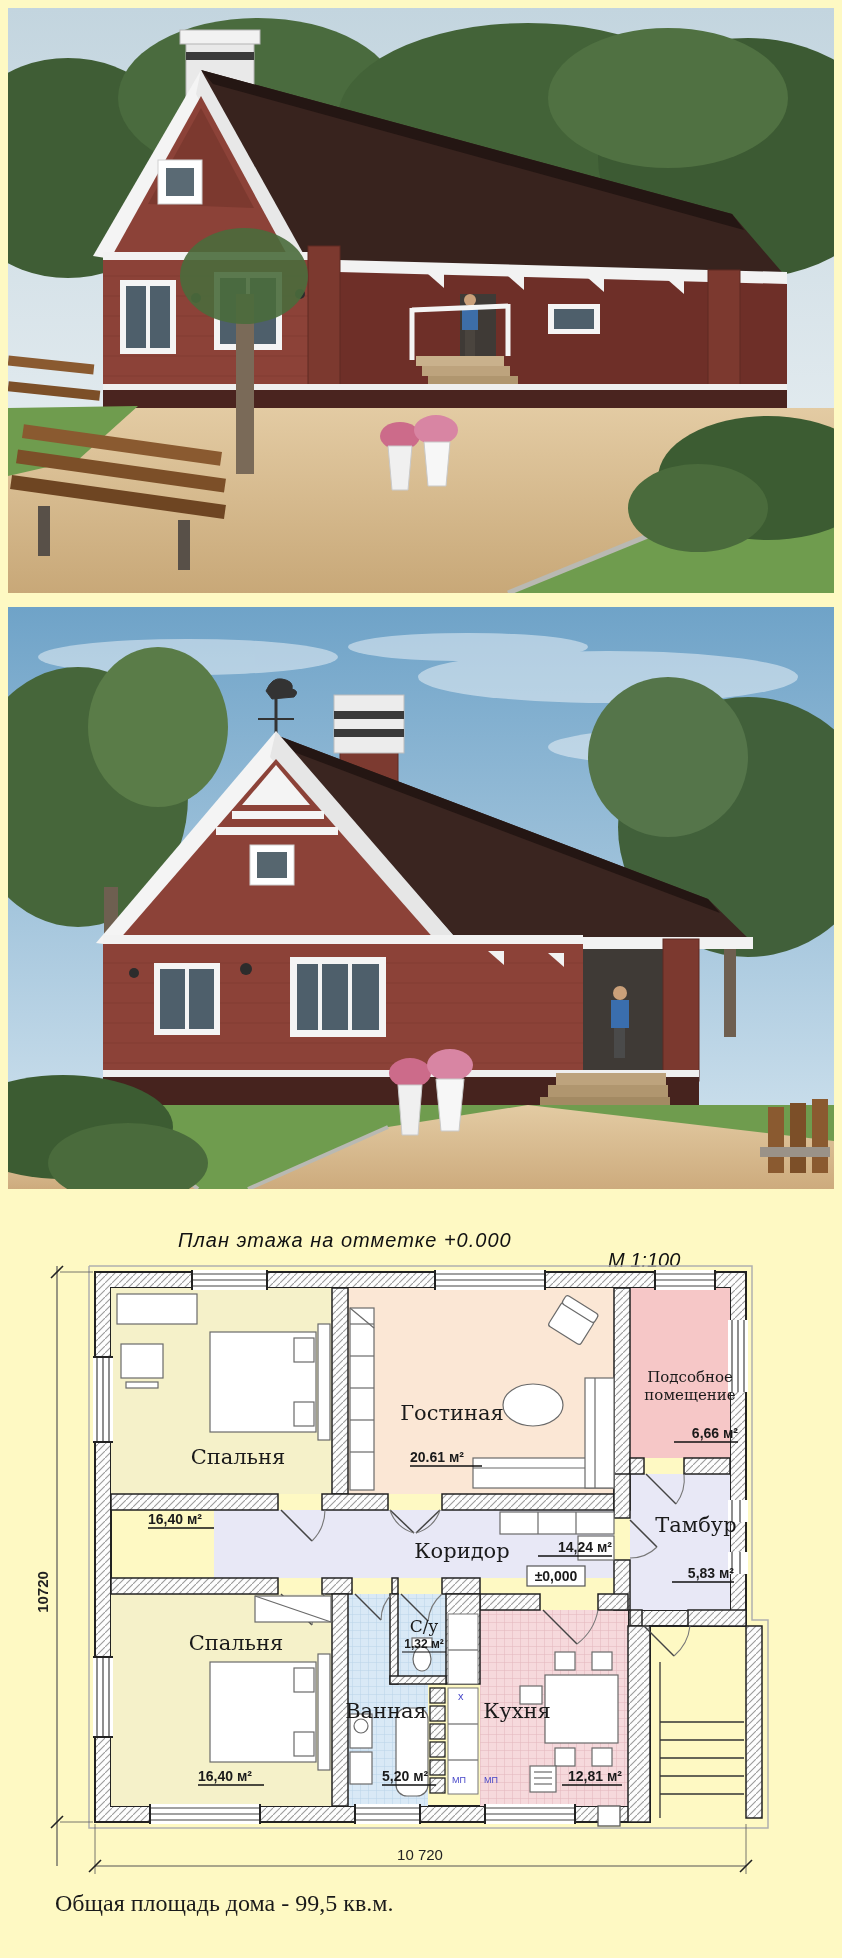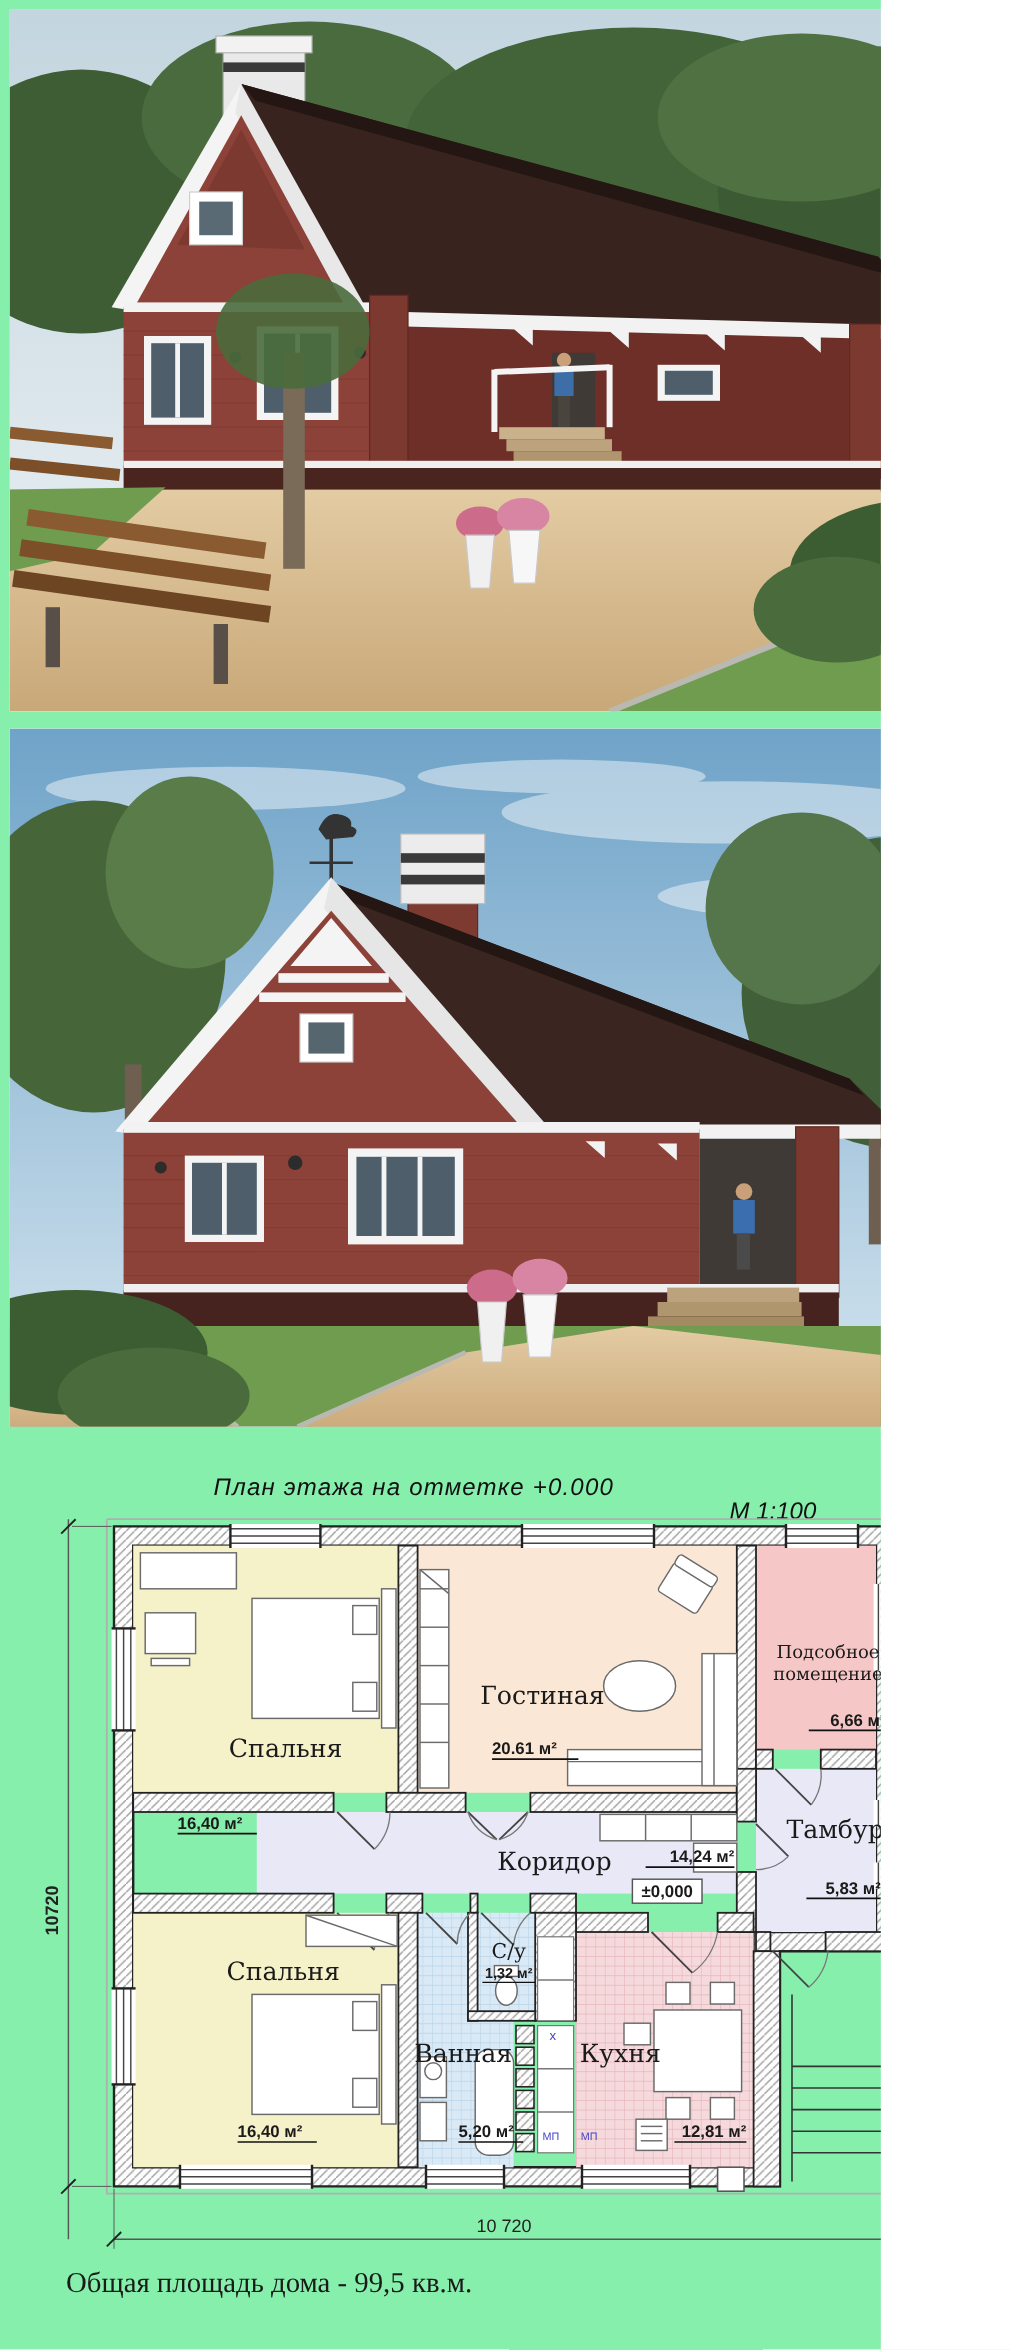--- a/index.html
+++ b/index.html
@@ -1,16 +1,16 @@
 <!DOCTYPE html>
 <html><head>
 <meta charset="utf-8">
 <style>
   html,body{margin:0;padding:0;background:#ffffff;}
-  .page{position:relative;width:734px;height:1958px;background:#86efac;overflow:hidden;
+  .page{position:relative;width:842px;height:1958px;background:#fef9c3;overflow:hidden;
         font-family:"Liberation Sans",sans-serif;}
   .render{position:absolute;left:8px;overflow:hidden;background:#dfe9ee;}
   .render svg{display:block;}
   #render1{top:8px;width:826px;height:585px;}
   #render2{top:607px;width:826px;height:582px;}
   .plan-title{position:absolute;top:1229px;left:0;width:842px;height:28px;
       font-style:italic;font-size:20px;color:#111;}
   .plan-title .t1{position:absolute;left:178px;top:0;letter-spacing:1px;}
   .plan-title .t2{position:absolute;left:608px;top:0;margin-top:20px;}
   .plan-svg{position:absolute;top:1262px;left:0;}

